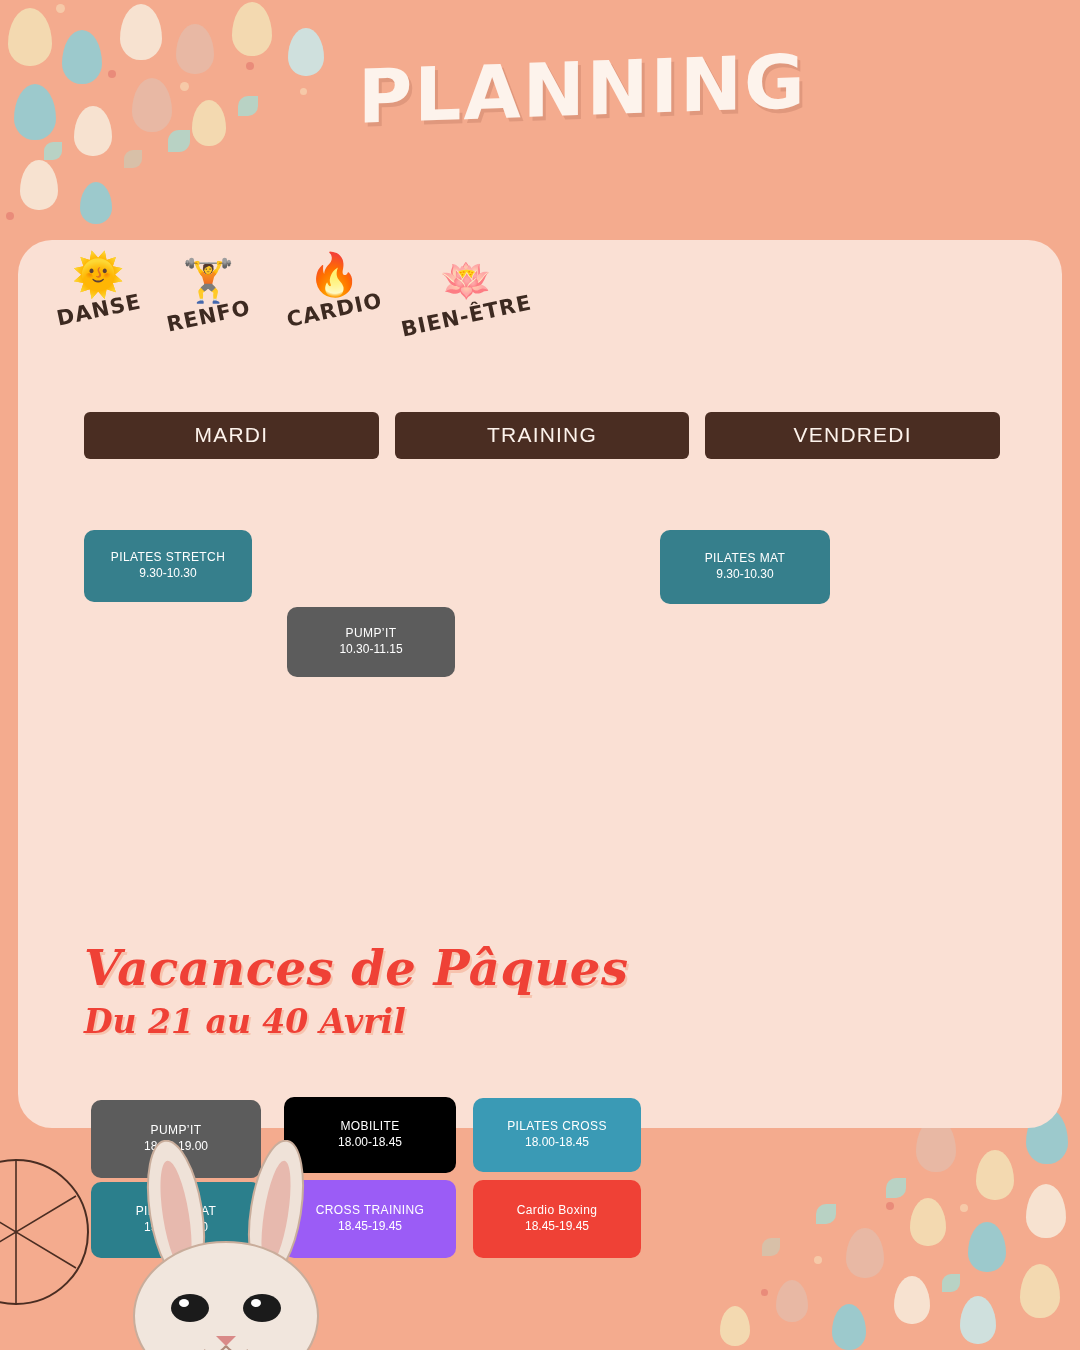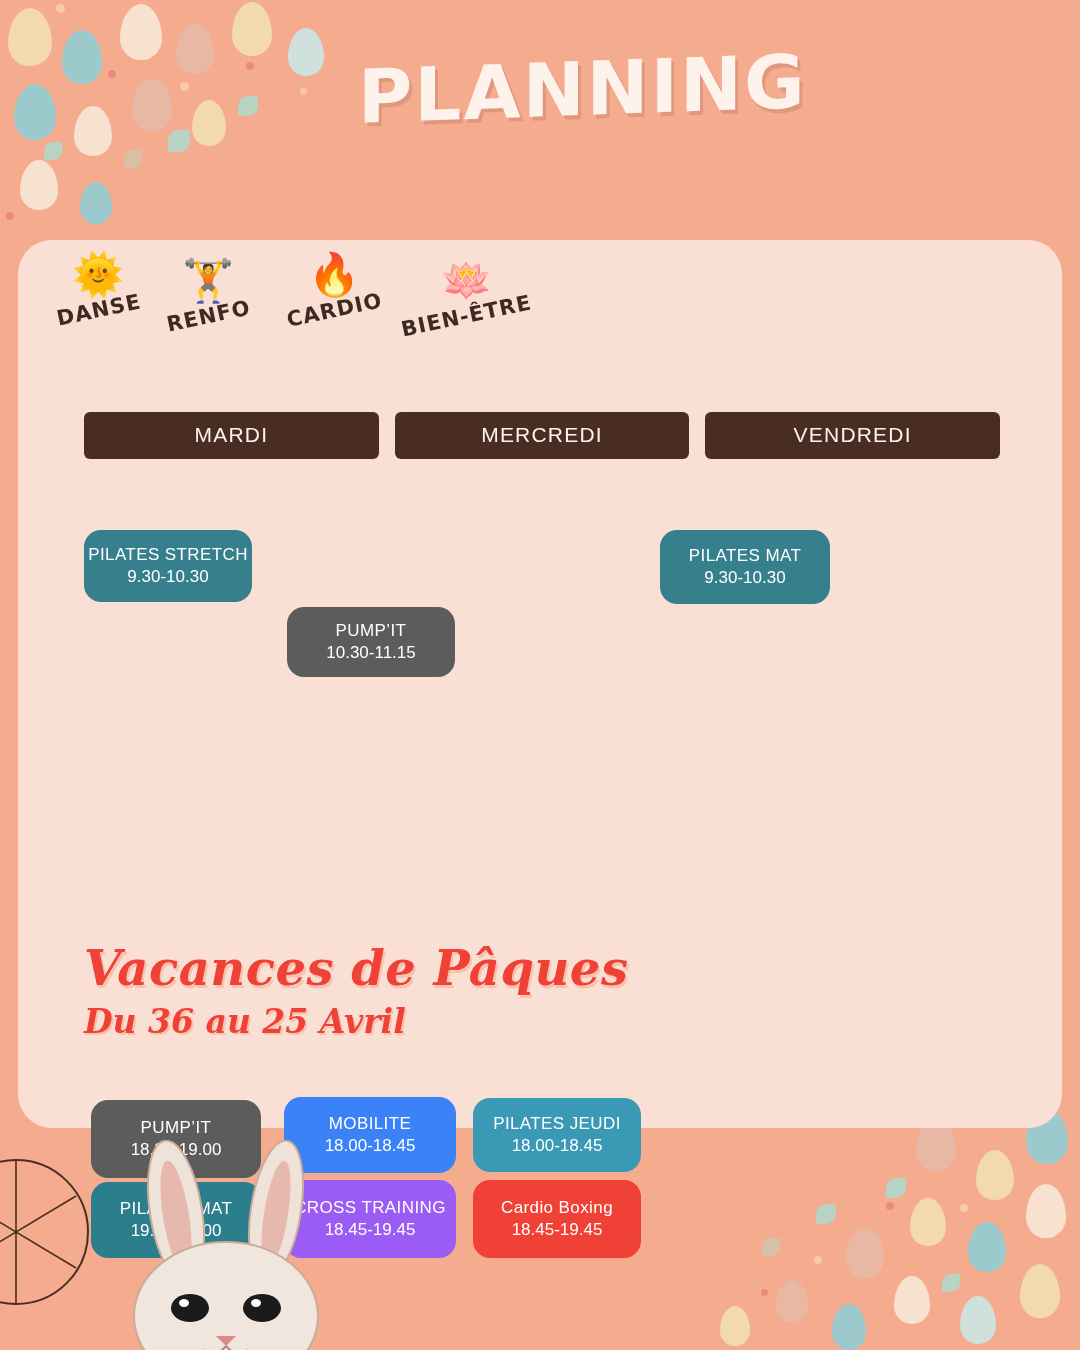--- a/index.html
+++ b/index.html
@@ -126,28 +126,28 @@
 
   
   .grid {
     position: absolute;
     left: 66px; top: 290px;
     width: 916px;
     height: 520px;
   }
   .cls {
     position: absolute;
-    border-radius: 17px;
+    border-radius: 10px;
     color: #ffffff;
     text-align: center;
     display: flex;
     flex-direction: column;
     justify-content: center;
     line-height: 1.3;
-    font-size: 17px;
+    font-size: 12px;
   }
   .cls .nm { display: block; letter-spacing: 0.4px; }
   .cls .tm { display: block; }
 
   
   .vac {
     position: absolute;
     left: 0; right: 0; top: 410px;
     color: #ef4136;
   }
@@ -250,21 +250,21 @@
       <span class="legend-label">CARDIO</span>
     </div>
     <div class="legend-item" style="left:360px;top:6px;">
       <span class="legend-emoji">🪷</span>
       <span class="legend-label">BIEN-ÊTRE</span>
     </div>
   </div>
 
   <div class="days">
     <div class="day-pill">MARDI</div>
-    <div class="day-pill">MERCREDI</div>
+    <div class="day-pill">TRAINING</div>
     <div class="day-pill">VENDREDI</div>
   </div>
 
   <div class="grid">
 
     <div class="cls" style="left:0px;top:0px;width:168px;height:72px;background:#367f8c;">
       <span class="nm">PILATES STRETCH</span>
       <span class="tm">9.30-10.30</span>
     </div>
 
@@ -273,35 +273,35 @@
       <span class="tm">10.30-11.15</span>
     </div>
 
     <div class="cls" style="left:576px;top:0px;width:170px;height:74px;background:#367f8c;">
       <span class="nm">PILATES MAT</span>
       <span class="tm">9.30-10.30</span>
     </div>
 
     <div class="vac">
       <div class="vac-title">Vacances de Pâques</div>
-      <div class="vac-sub">Du 36 au 25 Avril</div>
+      <div class="vac-sub">Du 21 au 40 Avril</div>
     </div>
 
     <div class="cls" style="left:7px;top:570px;width:170px;height:78px;background:#5c5c5c;">
       <span class="nm">PUMP’IT</span>
       <span class="tm">18.30-19.00</span>
     </div>
 
-    <div class="cls" style="left:200px;top:567px;width:172px;height:76px;background:#3b82f6;">
+    <div class="cls" style="left:200px;top:567px;width:172px;height:76px;background:#000000;">
       <span class="nm">MOBILITE</span>
       <span class="tm">18.00-18.45</span>
     </div>
 
     <div class="cls" style="left:389px;top:568px;width:168px;height:74px;background:#3a9ab5;">
-      <span class="nm">PILATES JEUDI</span>
+      <span class="nm">PILATES CROSS</span>
       <span class="tm">18.00-18.45</span>
     </div>
 
     <div class="cls" style="left:7px;top:652px;width:170px;height:76px;background:#2b7f8c;">
       <span class="nm">PILATES MAT</span>
       <span class="tm">19.00-20.00</span>
     </div>
 
     <div class="cls" style="left:200px;top:650px;width:172px;height:78px;background:#9b5cf6;">
       <span class="nm">CROSS TRAINING</span>

